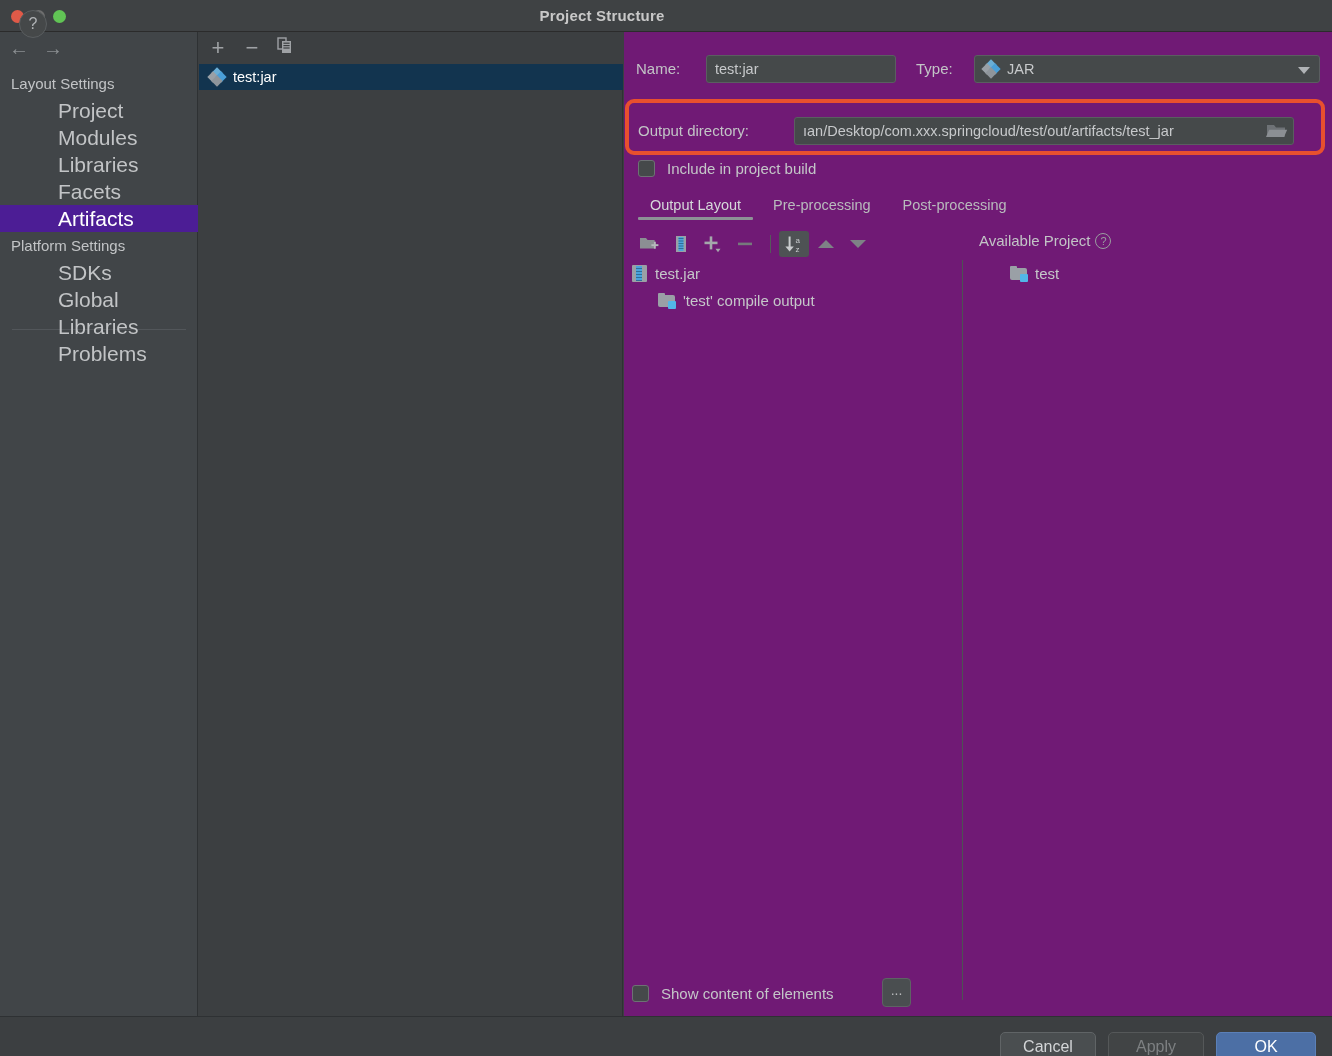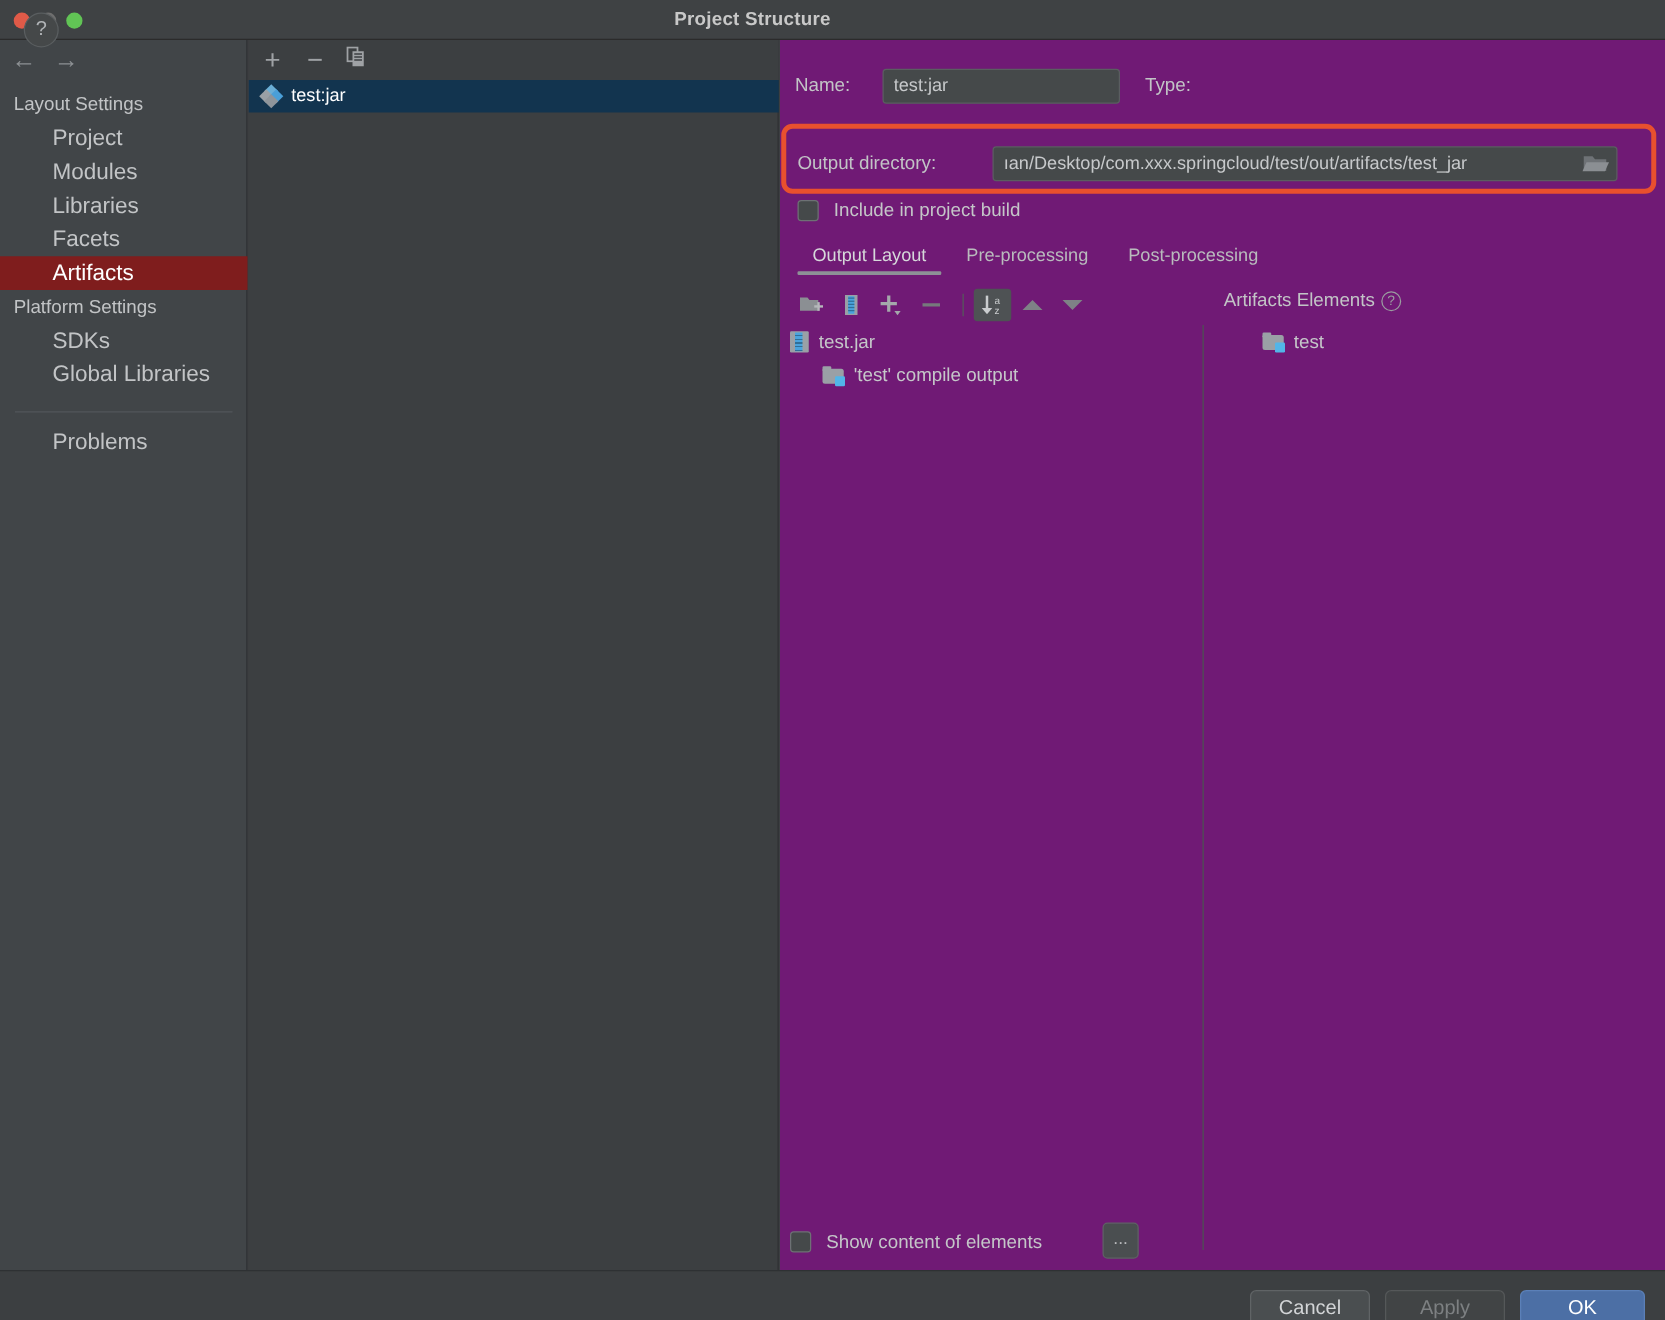--- a/index.html
+++ b/index.html
@@ -47,24 +47,24 @@
   }
   .navarrow.back { left: 6px; }
   .navarrow.fwd { left: 40px; }
 
   .nav-list { position: absolute; left: 0; top: 38px; width: 198px; }
   .nav-group {
     height: 27px; line-height: 27px; padding-left: 11px;
     font-size: 15px; color: #c2c4c6;
   }
   .nav-item {
-    height: 27px; line-height: 27px; padding-left: 42px;
-    font-size: 18px; color: #c2c4c6; cursor: default;
-  }
-  .nav-item.selected { background: #7f1d1d; color: #ffffff; }
+    height: 27px; line-height: 27px; padding-left: 58px;
+    font-size: 21px; color: #c2c4c6; cursor: default;
+  }
+  .nav-item.selected { background: #4c1d95; color: #ffffff; }
   .nav-sep {
     margin: 16px 12px 10px 12px; height: 1px; background: #52565a;
   }
 
   
   .listcol {
     position: absolute; left: 199px; top: 32px; width: 424px; height: 984px;
     background: #3c3f41;
     border-right: 1px solid #2e3133;
   }
@@ -358,20 +358,30 @@
     </div>
   </div>
 
   <div class="detail">
 
     <div class="row-name">
       <span class="lab name">Name:</span>
       <div class="txtfield" id="name-field">test:jar</div>
 
       <span class="lab type">Type:</span>
+      <div class="combo">
+        <span class="dia">
+          <i class="a"></i>
+            <i class="b"></i>
+            <i class="c"></i>
+            <i class="d"></i>
+        </span>
+        <span class="val">JAR</span>
+        <span class="caret"></span>
+      </div>
     </div>
 
     <div class="row-outdir">
       <span class="lab outdir">Output directory:</span>
       <div class="txtfield" id="outdir-field">
         <span>ıan/Desktop/com.xxx.springcloud/test/out/artifacts/test_jar</span>
         <span class="browse-ico">
           <svg width="26" height="20" viewBox="0 0 26 20">
             <path d="M4 4 h7 l2 2.4 h9 v9.4 h-18 z" fill="#6e7276"></path>
             <path d="M3 16 l3.2 -7.2 h18 l-3.2 7.2 z" fill="#8b8f93"></path>
@@ -435,21 +445,21 @@
       </div>
       <div class="lt-btn">
         <span class="tri-up"></span>
       </div>
       <div class="lt-btn">
         <span class="tri-dn"></span>
       </div>
     </div>
 
     <div class="avail-head">
-      <span>Artifacts Elements</span>
+      <span>Available Project</span>
       <span class="qmark">?</span>
     </div>
 
     <div class="tree-sep"></div>
 
     <div class="tree-left">
       <div class="tnode">
         <span class="jaricon"></span>
         <span class="tl2">test.jar</span>
       </div>

